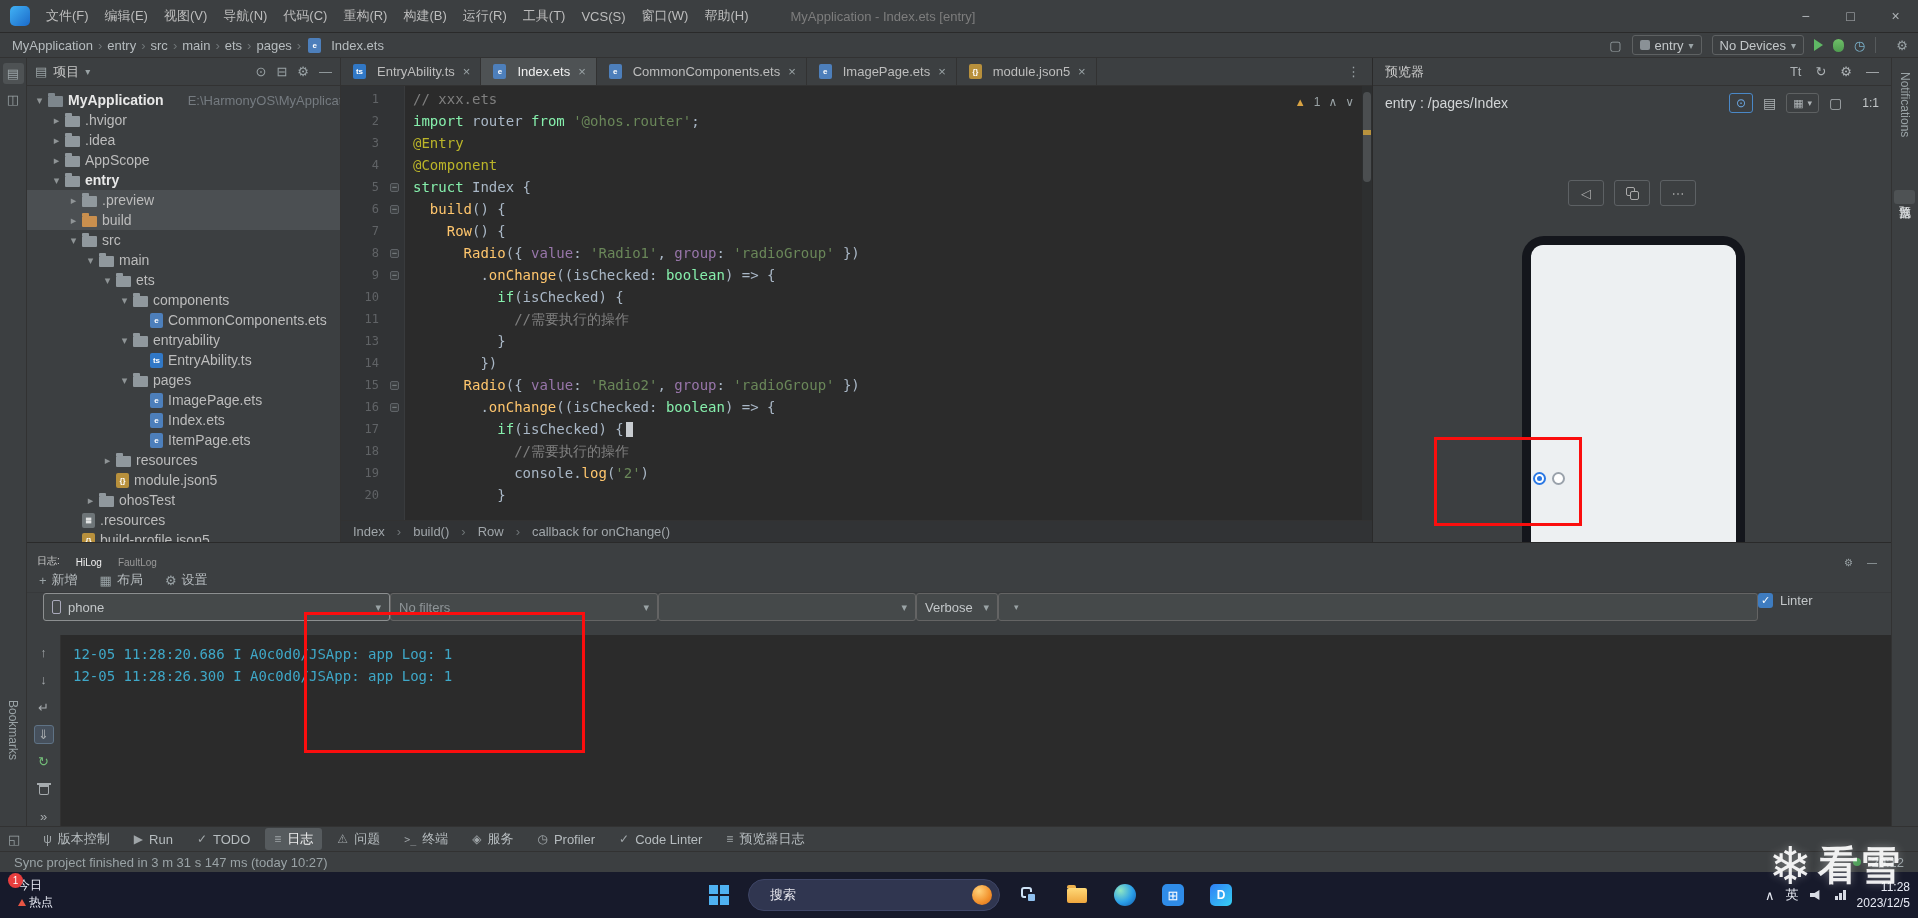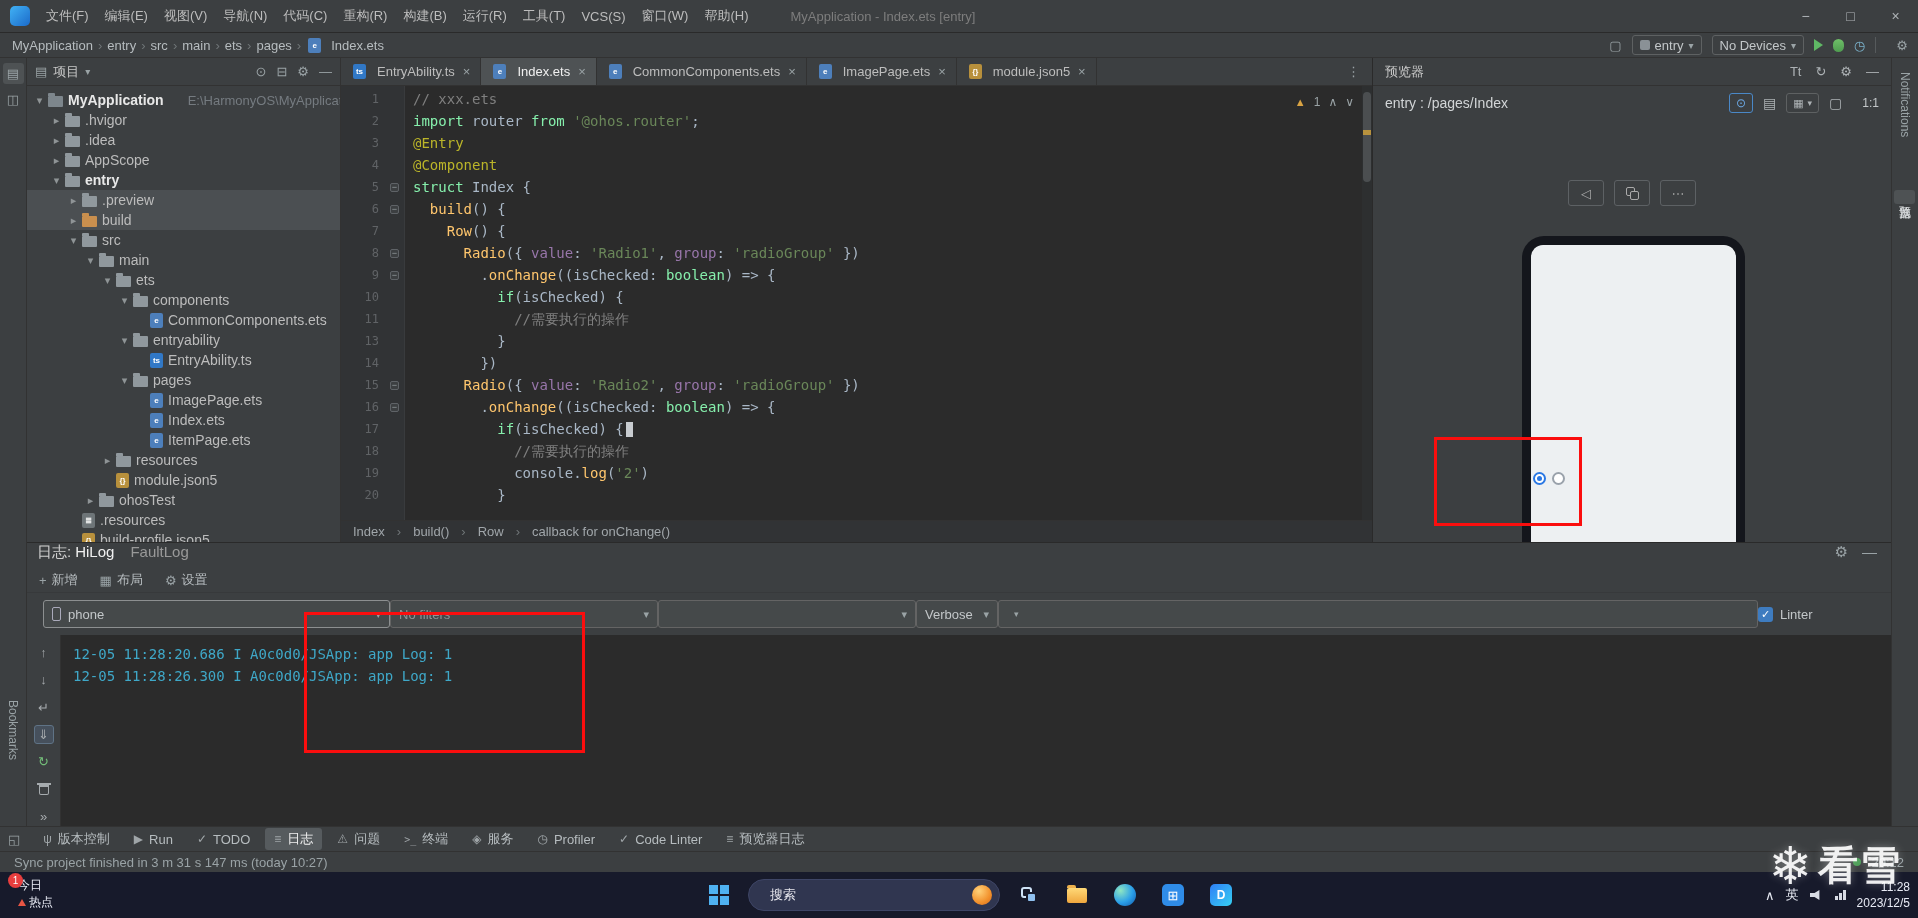--- a/index.html
+++ b/index.html
@@ -92,28 +92,28 @@
   .rot::before{content:"";position:absolute;left:0;top:0;right:4px;bottom:4px;border:1px solid #aaa;border-radius:2px}
   .rot::after{content:"";position:absolute;left:4px;top:4px;right:0;bottom:0;border:1px solid #aaa;border-radius:2px;background:#3c3f41}
   .phone{position:absolute;left:149px;top:178px;width:223px;height:330px;background:#14161c;border-radius:22px}
   .phone-screen{position:absolute;left:9px;right:9px;top:9px;height:330px;background:#edf0f2;border-radius:12px}
   .radio{position:absolute;width:13px;height:13px;border-radius:50%;background:#fff}
   .radio.sel{border:2px solid #2a78e4}
   .radio.sel::after{content:"";position:absolute;left:2px;top:2px;width:5px;height:5px;border-radius:50%;background:#2a78e4}
   .radio.unsel{border:2px solid #9aa2ab}
   
   .logpanel{position:absolute;left:27px;top:542px;width:1864px;height:284px;background:#3c3f41;border-top:1px solid #2a2a2a}
-  .log-header{height:25px;display:flex;align-items:flex-start;gap:4px;padding:0 10px;font-size:15px;color:#d0d0d0}
+  .log-header{height:25px;display:flex;align-items:flex-end;gap:16px;padding:0 10px;font-size:10px;color:#d0d0d0}
   .log-tab{color:#999}
   .log-tab.active{color:#f0f0f0}
   .log-h-right{margin-left:auto;display:flex;gap:14px;color:#9aa3a6;padding-right:4px}
   .log-toolbar{height:25px;display:flex;align-items:center;gap:22px;padding:0 12px;border-bottom:1px solid #37393b;color:#b6bcbf;font-size:13px}
   .log-action{display:flex;align-items:center;gap:5px}
   .la-glyph{color:#9aa3a6}
-  .log-filters{height:42px;display:flex;align-items:center;gap:0;padding:0 16px}
+  .log-filters{height:42px;display:flex;align-items:flex-start;gap:0;padding:0 16px}
   .combo{height:28px;background:#45494a;border:1px solid #646464;border-radius:3px;display:flex;align-items:center;gap:7px;padding:0 8px;color:#c3c7c9;font-size:13px}
   .combo .arrow{margin-left:auto;color:#9aa3a6;font-size:11px}
   .combo.focused{border-color:#8c8f90}
   .w-device{width:347px}.w-filter{width:268px}.w-empty{width:258px}.w-level{width:82px}.w-search{width:760px}
   .ghost{color:#8f9598}
   .phone-mini{width:9px;height:14px;border:1px solid #aab;border-radius:2px}
   .cbx{width:15px;height:15px;border-radius:3px;background:#3e7cc0;color:#fff;font-size:11px;line-height:15px;text-align:center;flex:none}
   .regex-wrap{display:flex;align-items:center;gap:7px;color:#c3c7c9;font-size:13px}
   .log-body{position:absolute;left:0;right:0;top:92px;bottom:0;display:flex}
   .log-gutter{width:34px;background:#3c3f41;border-right:1px solid #323232;display:flex;flex-direction:column;align-items:center;padding-top:8px;gap:8px}

